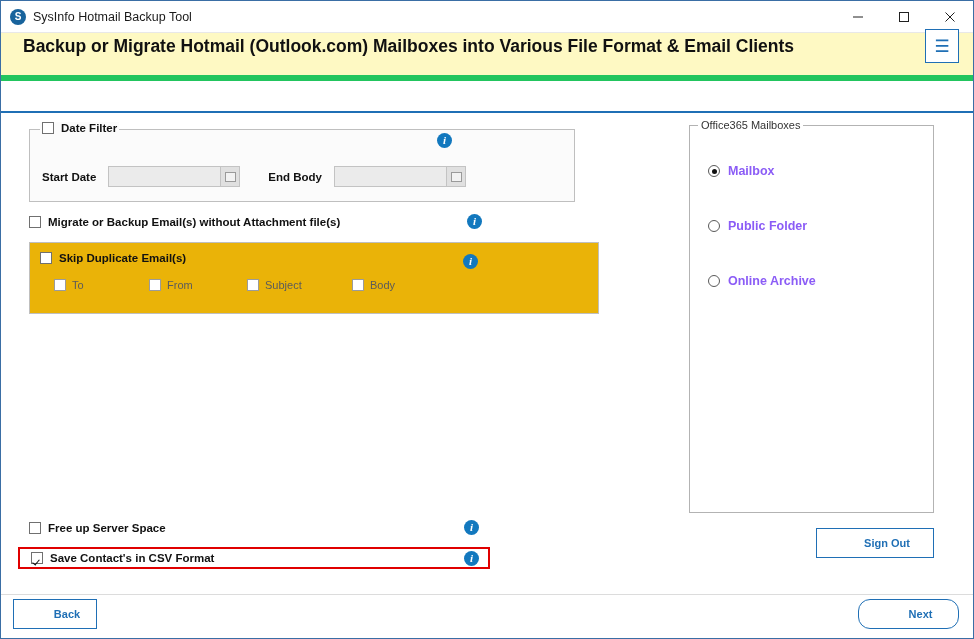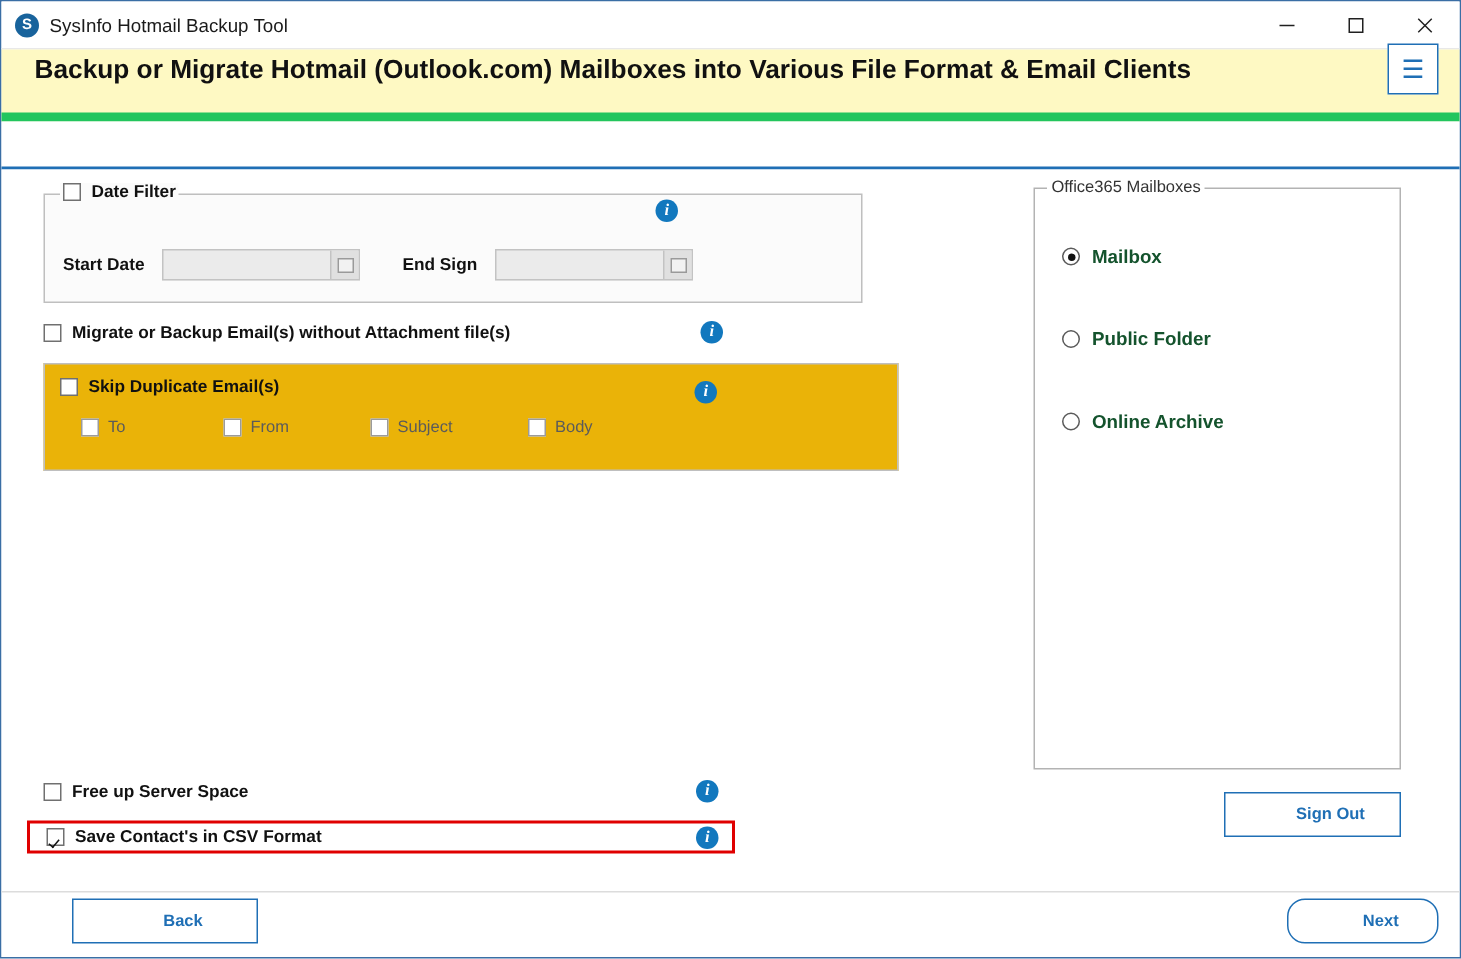--- a/index.html
+++ b/index.html
@@ -295,21 +295,21 @@
     content: "";
     position: absolute;
     left: 2.5px; top: 2.5px;
     width: 5px; height: 5px;
     border-radius: 50%;
     background: #111;
   }
   .radio-lbl {
     font-size: 12.5px;
     font-weight: bold;
-    color: #14532d;
+    color: #8b5cf6;
     white-space: nowrap;
   }
   #radio-0 { top: 38px; }
   #radio-1 { top: 93px; }
   #radio-2 { top: 148px; }
 
   .btn-outline {
     border: 1.5px solid #1f6fb5;
     background: #ffffff;
     color: #1f6fb5;
@@ -330,21 +330,21 @@
   .footer {
     height: 44px;
     background: #ffffff;
     border-top: 1px solid #dcdcdc;
     position: relative;
     flex: none;
   }
   #back-btn {
     position: absolute;
     left: 12px; top: 4px;
-    width: 124px; height: 30px; margin-left: 35px;
+    width: 84px; height: 30px;
   }
   #next-btn {
     position: absolute;
     right: 14px; top: 4px;
     width: 101px; height: 30px; border-radius: 12px;
   }
 </style>
 </head>
 <body>
 
@@ -391,21 +391,21 @@
         <div class="info" id="date-filter-info">i</div>
 
         <div class="date-row">
           <span class="date-lbl">Start Date</span>
           <div class="date-input">
             <div class="field"></div>
             <div class="dd">
                 <span></span>
               </div>
           </div>
-          <span class="date-lbl" style="margin-left:28px;">End Sign</span>
+          <span class="date-lbl" style="margin-left:28px;">End Body</span>
           <div class="date-input">
             <div class="field"></div>
             <div class="dd">
                 <span></span>
               </div>
           </div>
         </div>
       </div>
 
       <div id="migrate-row">

